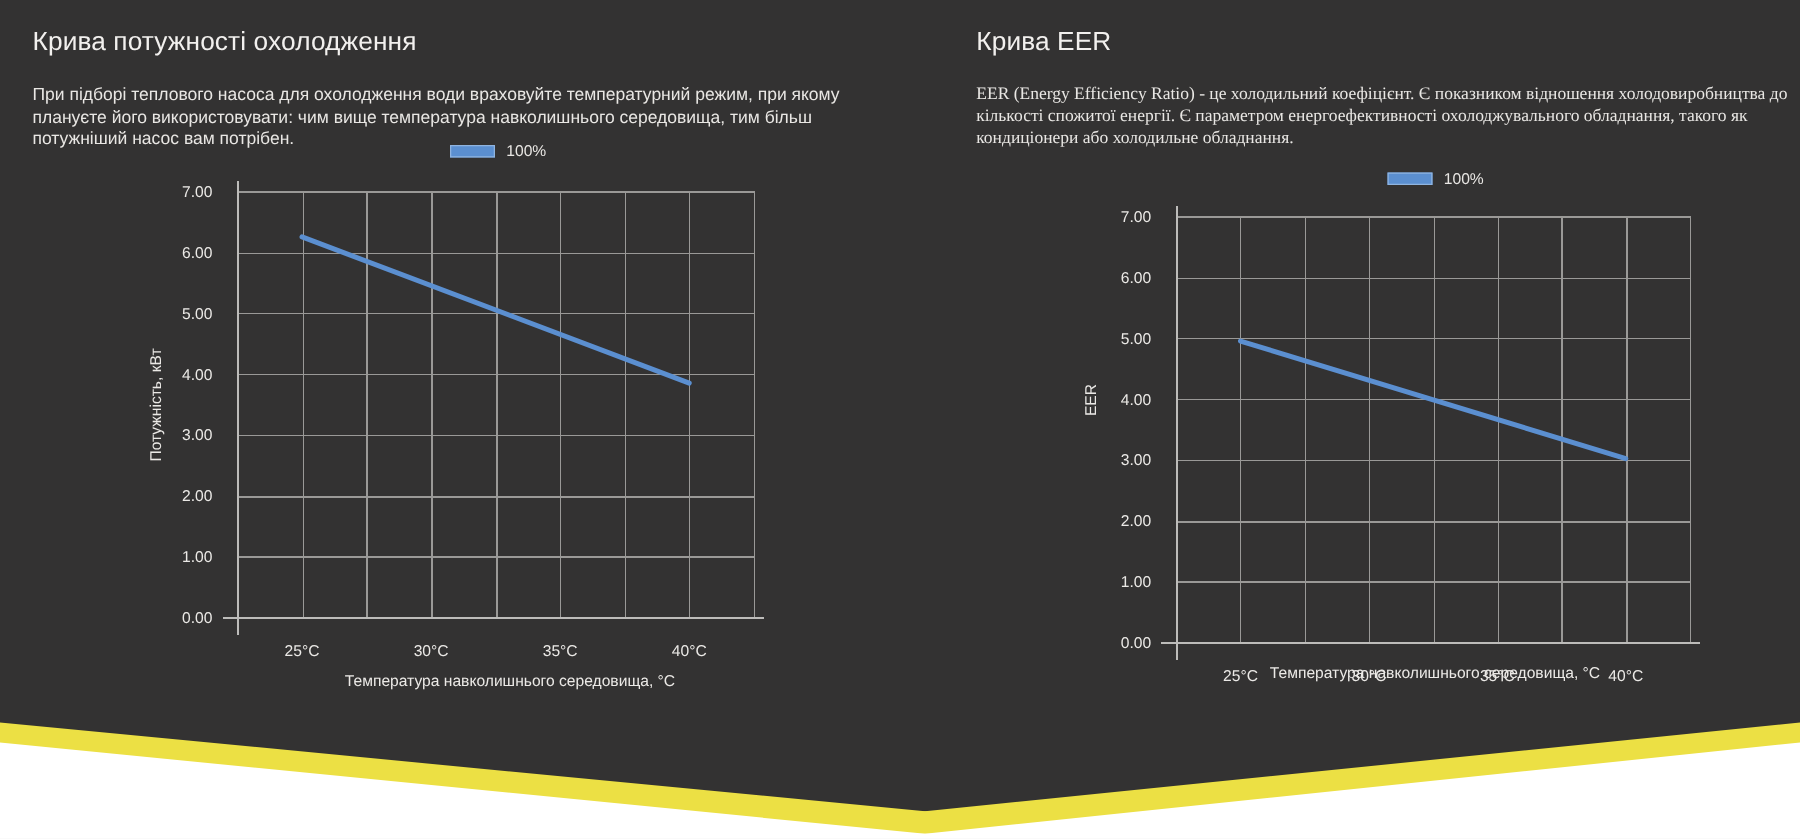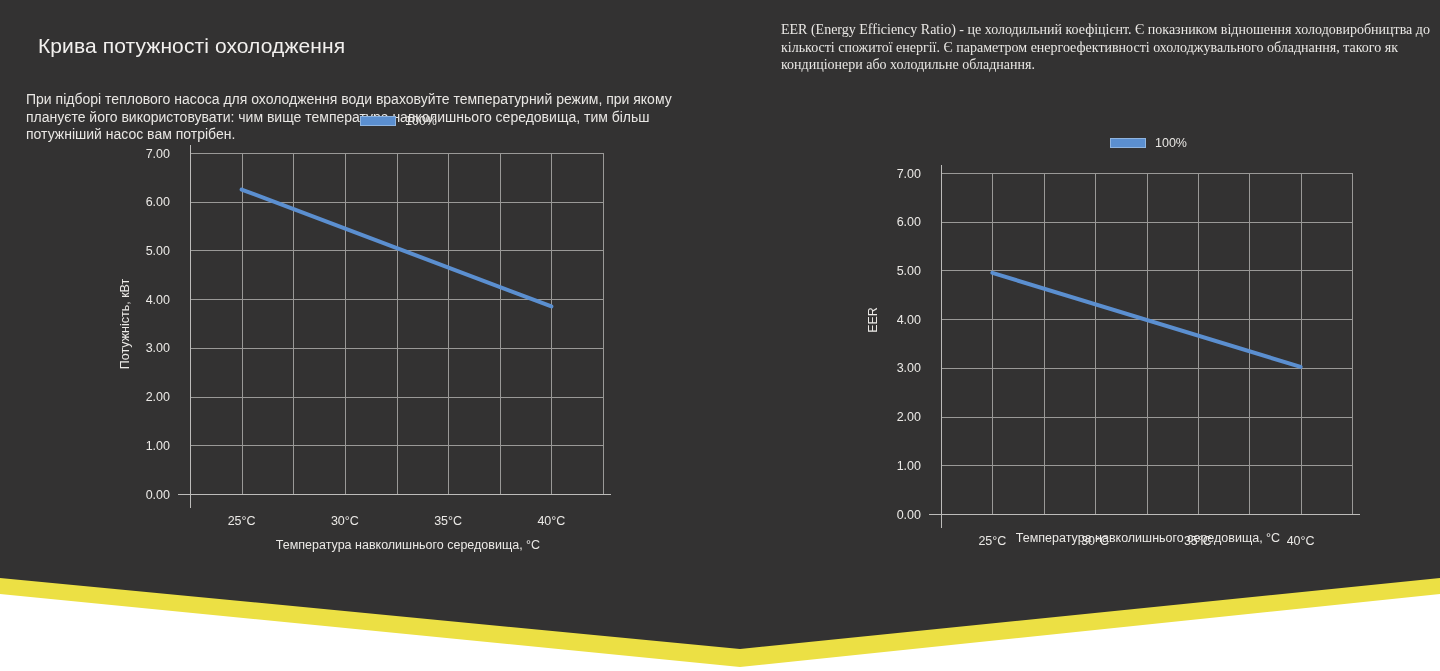--- a/index.html
+++ b/index.html
@@ -41,21 +41,21 @@
   
   .panel { position: absolute; top: 0; }
   .panel-left  { left: 26px;  width: 700px; }
   .panel-right { left: 781px; width: 660px; }
 
   .panel-title {
     color: #f2f0ee;
     font-size: 21px;
     font-weight: 400;
     letter-spacing: .1px;
-    margin: 12px;
+    margin: 0;
     padding-top: 22px;
     white-space: nowrap;
   }
   .panel-desc {
     color: #e9e7e4;
     font-size: 14px;
     line-height: 17.5px;
     margin: 0;
     padding-top: 21px;
     max-width: 675px;
@@ -146,20 +146,21 @@
             <text x="448.125" y="525" class="tick-text" text-anchor="middle">35°C</text>
             <text x="551.375" y="525" class="tick-text" text-anchor="middle">40°C</text>
           </g>
         <polyline id="line-left" fill="none" stroke="#5b8fd0" stroke-width="4" stroke-linecap="round" points="241.63,189.54 551.38,306.45"></polyline>
         <text id="ytitle-left" class="axis-title" text-anchor="middle" transform="translate(129,324) rotate(-90)">Потужність, кВт</text>
         <text id="xtitle-left" class="axis-title" text-anchor="middle" x="408" y="549">Температура навколишнього середовища, °C</text>
       </svg>
     </div>
 
     <section class="panel panel-right">
+      <h2 class="panel-title">Крива EER</h2>
       <p class="panel-desc">EER (Energy Efficiency Ratio) - це холодильний коефіцієнт. Є показником відношення холодовиробництва до кількості спожитої енергії. Є параметром енергоефективності охолоджувального обладнання, такого як кондиціонери або холодильне обладнання.</p>
     </section>
 
     <div class="legend" style="left:1110px; top:136px;">
       <span class="legend-swatch"></span>
       <span class="legend-label">100%</span>
     </div>
 
     <div class="chart" style="left:760px; top:20px;">
       <svg width="680" height="560" viewBox="0 0 680 560" role="img">

